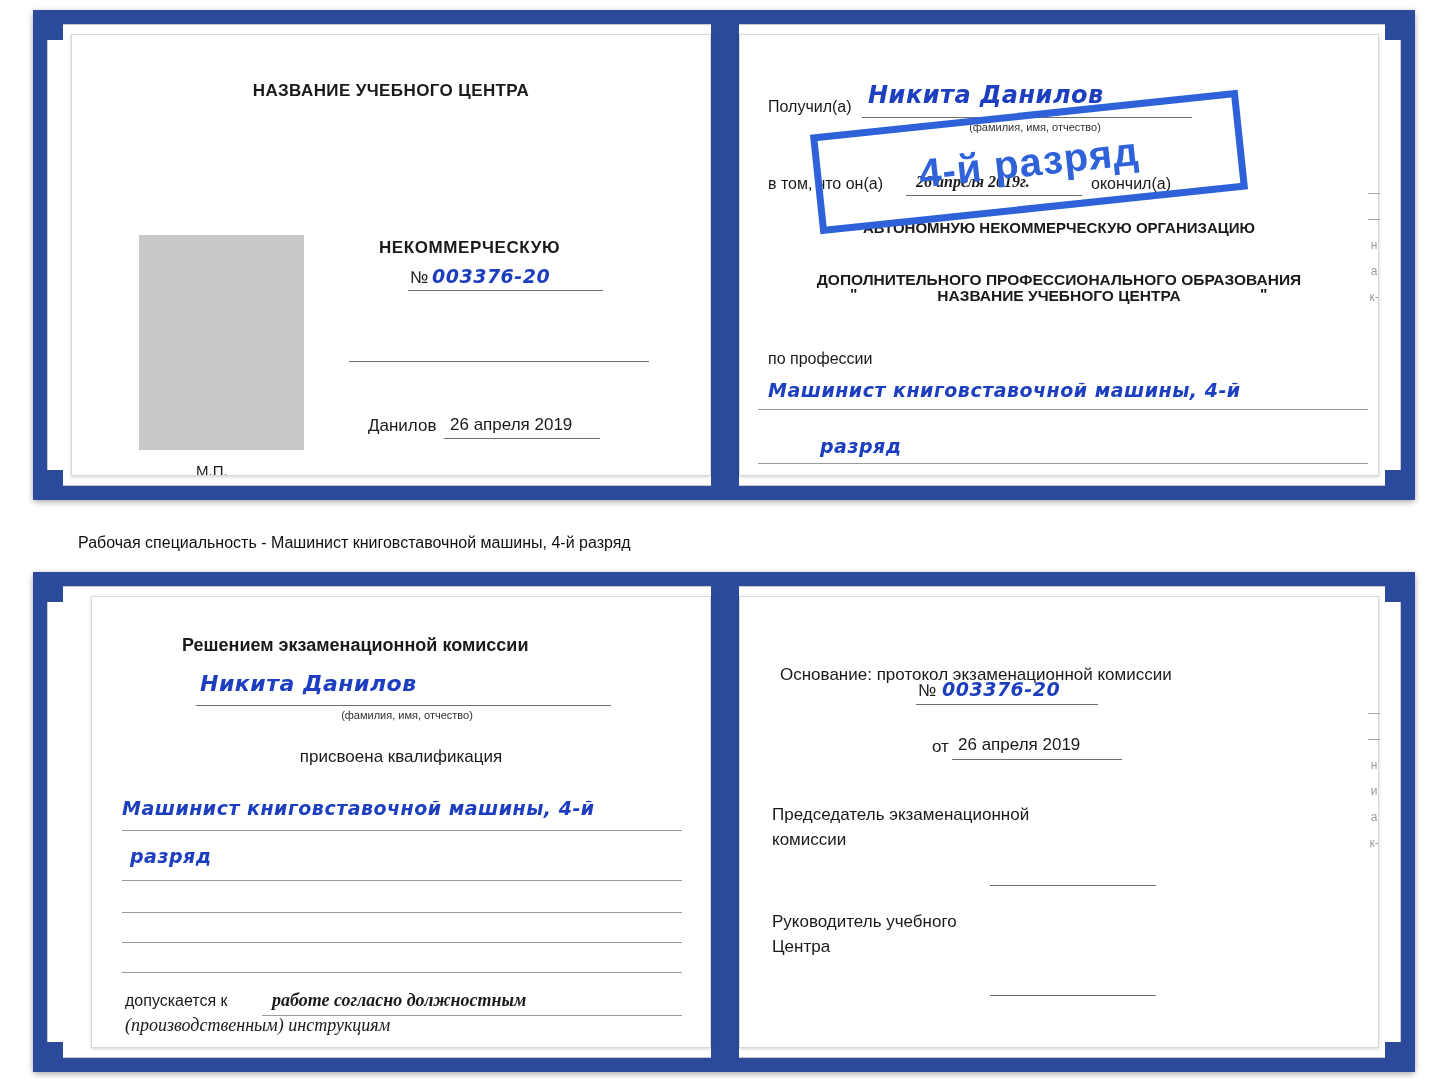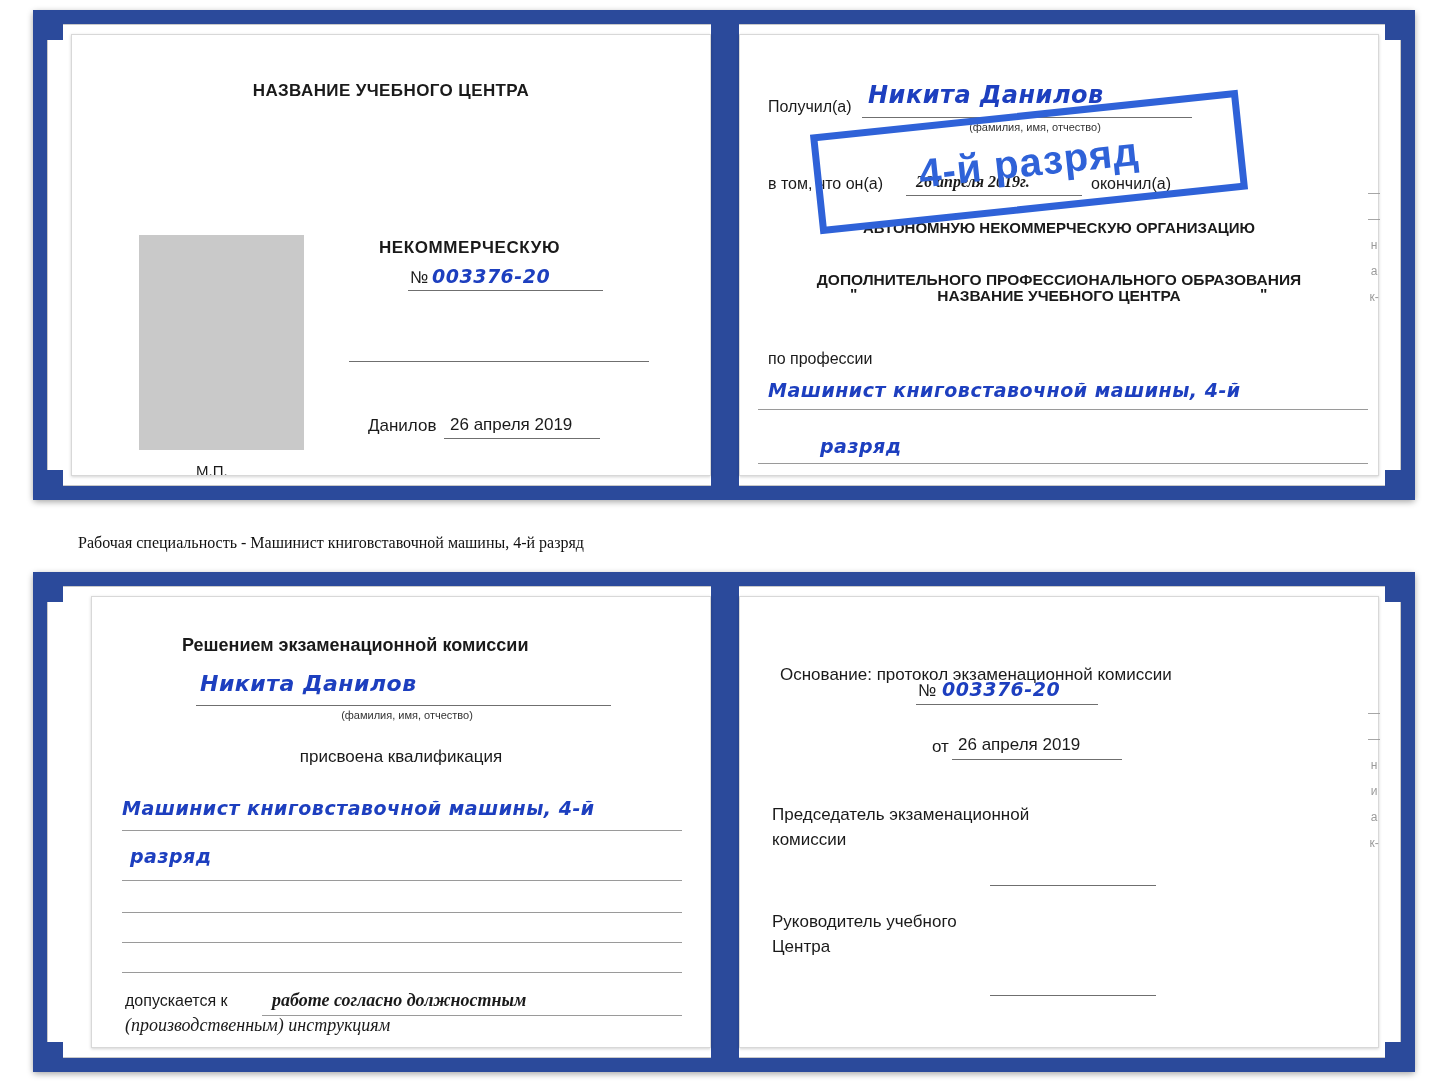--- a/index.html
+++ b/index.html
@@ -183,21 +183,21 @@
       <div>н</div>
       <div>а</div>
       <div>к-</div>
     </div>
   </div>
 
   <div class="stamp" style="left:814px; top:112px; width:430px; height:100px; font-size:40px;">
     <span>4-й разряд</span>
   </div>
 
-  <div class="caption" style="left:78px; top:534px;font-family:Liberation Serif, serif;">Рабочая специальность - Машинист книговставочной машины, 4-й разряд</div>
+  <div class="caption" style="left:78px; top:534px;">Рабочая специальность - Машинист книговставочной машины, 4-й разряд</div>
 
   <div class="booklet" style="left:33px; top:572px; width:1382px; height:500px;">
 
     <div class="cover-inner"></div>
 
     <div class="spine" style="left:678px; width:28px;"></div>
 
     <div class="corner" style="left:0;top:0;"></div>
     <div class="corner" style="right:0;top:0;"></div>
     <div class="corner" style="left:0;bottom:0;"></div>

